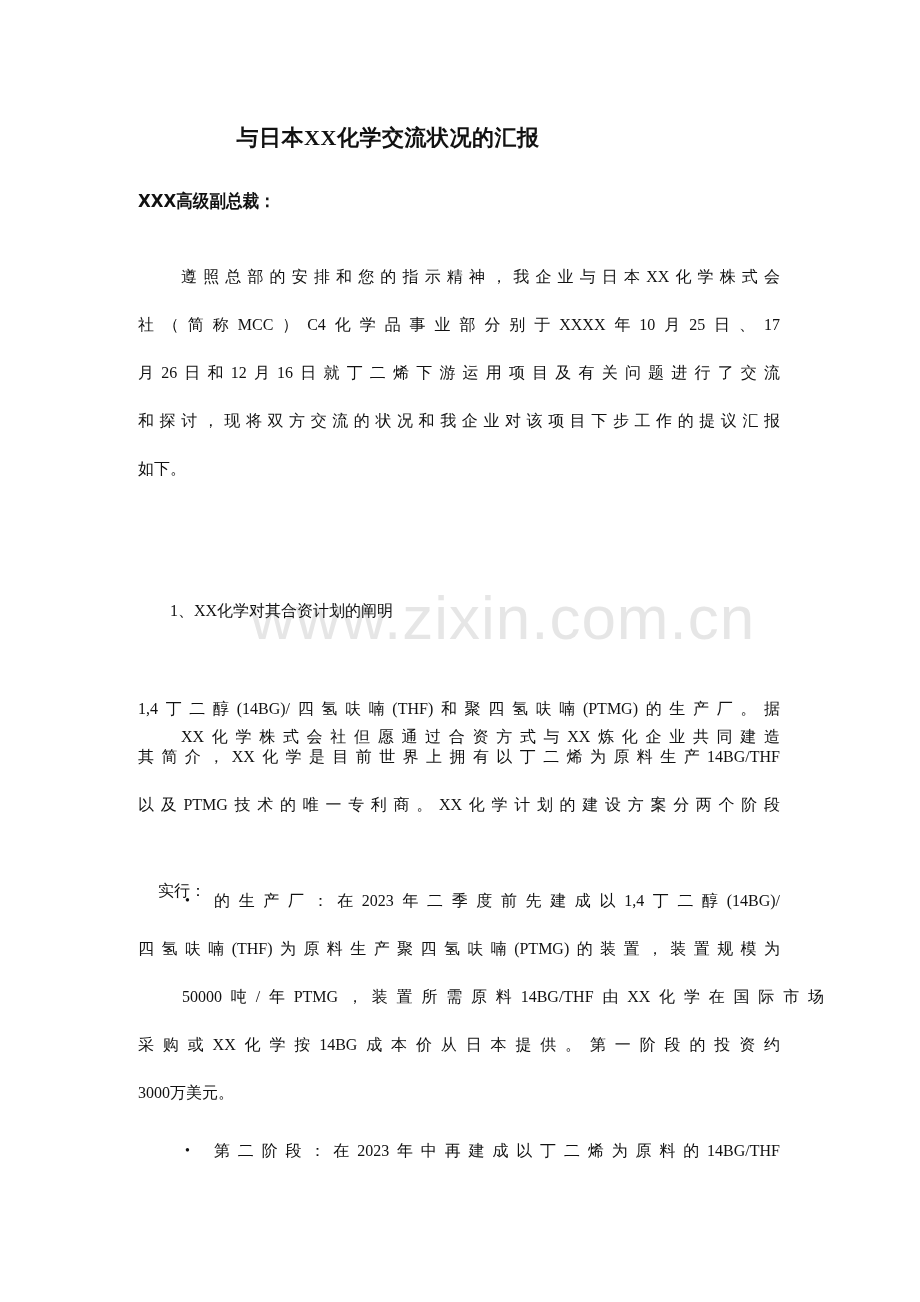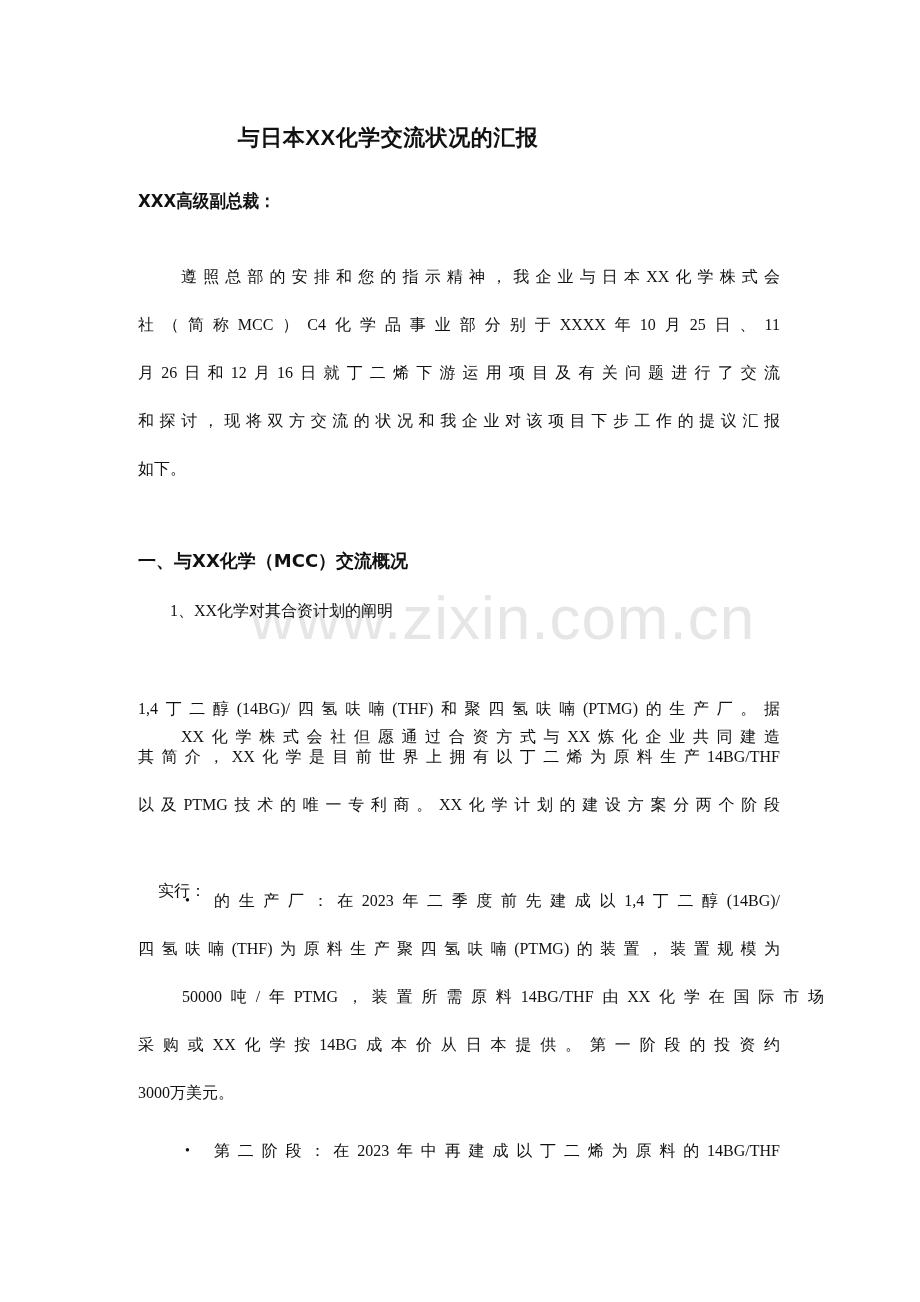--- a/index.html
+++ b/index.html
@@ -21,21 +21,21 @@
       top: 0;
       width: 920px;
       height: 1302px;
     }
     .title {
       position: absolute;
       left: 0;
       top: 120px;
       width: 776px;
       text-align: center;
-      font-family: Liberation Sans, sans-serif;
+      font-family: Liberation Serif, serif;
       font-weight: bold;
       font-size: 22px;
       letter-spacing: 0.5px;
       line-height: 36px;
     }
     .salutation {
       position: absolute;
       left: 138px;
       top: 186px;
       font-family: "DejaVu Sans", "Liberation Sans", sans-serif;
@@ -96,27 +96,26 @@
 <div class="page">
 
   <div class="watermark">www.zixin.com.cn</div>
 
   <div class="title">与日本XX化学交流状况的汇报</div>
 
   <div class="salutation">XXX高级副总裁：</div>
 
   <div>
     <div class="line indent justify" style="top:262px;">遵照总部的安排和您的指示精神，我企业与日本XX化学株式会</div>
-    <div class="line justify" style="top:310px;">社（简称MCC）C4化学品事业部分别于XXXX年10月25日、11</div>
+    <div class="line justify" style="top:310px;">社（简称MCC）C4化学品事业部分别于XXXX年10月25日、17</div>
     <div class="line justify" style="top:358px;">月26日和12月16日就丁二烯下游运用项目及有关问题进行了交流</div>
     <div class="line justify" style="top:406px;">和探讨，现将双方交流的状况和我企业对该项目下步工作的提议汇报</div>
     <div class="line" style="top:454px;">如下。</div>
   </div>
 
-  <div class="heading">一、与XX化学（MCC）交流概况</div>
 
   <div class="line" style="top:596px;margin-left:32px;">1、XX化学对其合资计划的阐明</div>
 
   <div>
     <div class="line indent justify" style="top:678px;margin-top:44px;">XX化学株式会社但愿通过合资方式与XX炼化企业共同建造</div>
     <div class="line justify" style="top:694px;">1,4丁二醇(14BG)/四氢呋喃(THF)和聚四氢呋喃(PTMG)的生产厂。据</div>
     <div class="line justify" style="top:742px;">其简介，XX化学是目前世界上拥有以丁二烯为原料生产14BG/THF</div>
     <div class="line justify" style="top:790px;">以及PTMG技术的唯一专利商。XX化学计划的建设方案分两个阶段</div>
     <div class="line" style="top:876px;margin-left:20px;">实行：</div>
   </div>

